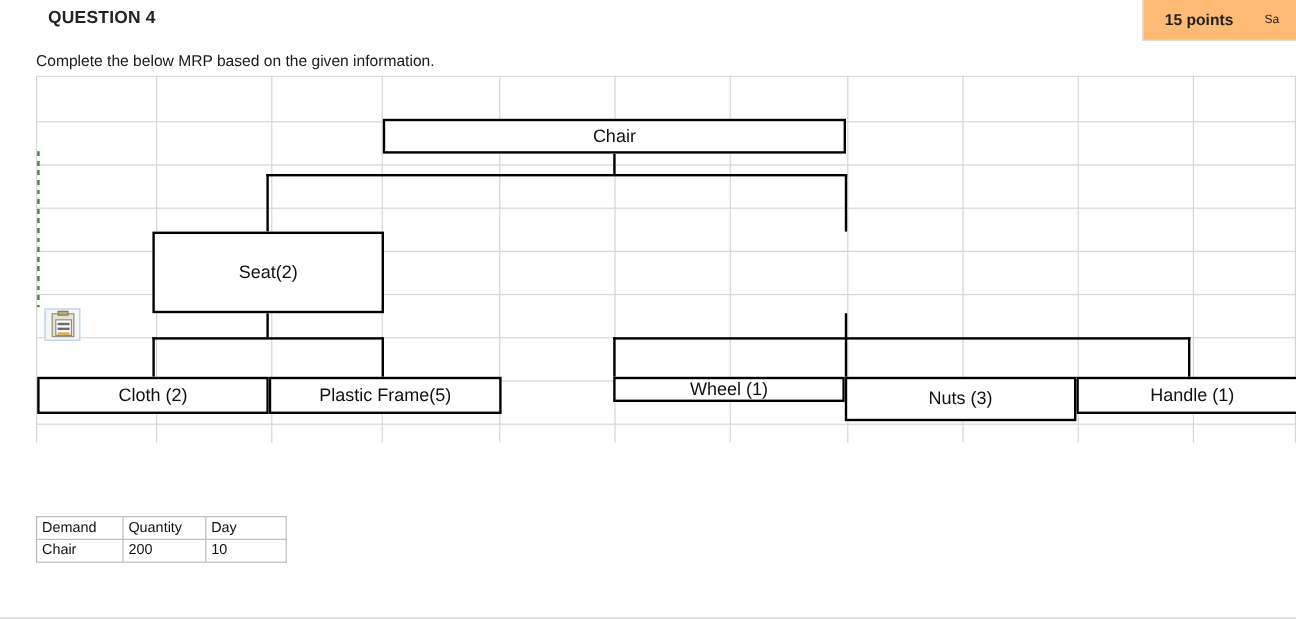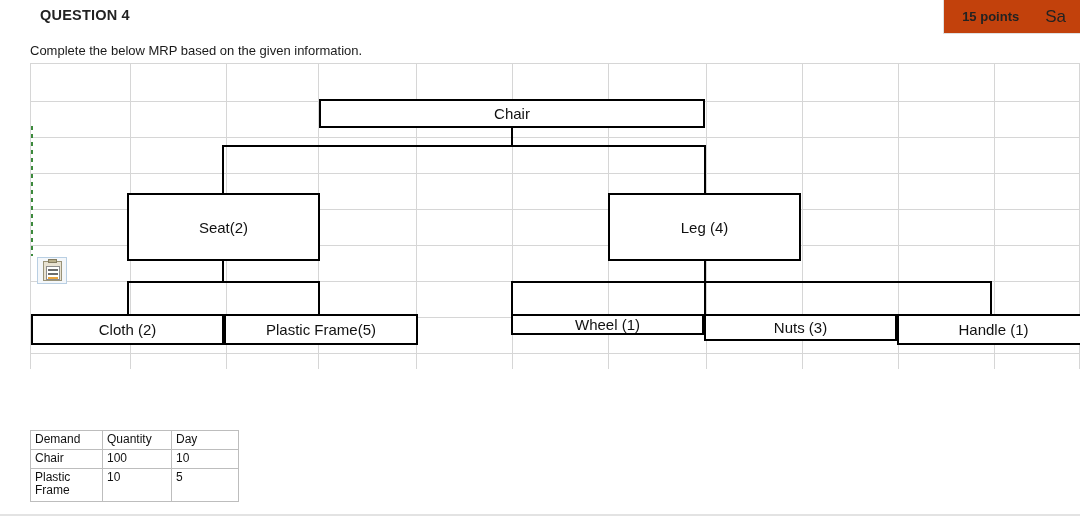--- a/index.html
+++ b/index.html
@@ -30,34 +30,34 @@
     font-weight: bold;
     letter-spacing: .2px;
     color: #222;
   }
   #points-box {
     position: absolute;
     right: 0; top: 0;
     height: 34px;
     display: flex;
     align-items: center;
-    background: #c2410c;
+    background: #fdba74;
     border-left: 1px solid #e0e0e0;
     border-bottom: 1px solid #e0e0e0;
     padding: 0 14px 0 18px;
     box-sizing: border-box;
   }
   #points-label {
     font-size: 13px;
     font-weight: bold;
     color: #222;
     white-space: nowrap;
   }
   #save-label {
-    font-size: 17px;
+    font-size: 10px;
     color: #222;
     margin-left: 26px;
     white-space: nowrap;
   }
 
   #instruction {
     position: absolute;
     left: 30px; top: 43px;
     font-size: 13px;
     color: #1a1a1a;
@@ -266,46 +266,40 @@
   <div class="conn v" style="left:704px; top:261px; height:20px;"></div>
   <div class="conn h" style="left:511px; top:281px; width:481px;"></div>
   <div class="conn v" style="left:511px; top:281px; height:33px;"></div>
   <div class="conn v" style="left:704px; top:281px; height:33px;"></div>
   <div class="conn v" style="left:990px; top:281px; height:33px;"></div>
 
   <div class="node" style="left:319px; top:99px; width:386px; height:29px;">Chair</div>
 
   <div class="node" style="left:127px; top:193px; width:193px; height:68px;">Seat(2)</div>
 
-  <div class="node" style="left:608px; top:193px; width:193px; height:68px;">Leg (4)</div>
 
   <div class="node" style="left:31px; top:314px; width:193px; height:31px;">Cloth (2)</div>
 
   <div class="node" style="left:224px; top:314px; width:194px; height:31px;">Plastic Frame(5)</div>
 
   <div class="node" style="left:511px; top:314px; width:193px; height:21px;">Wheel (1)</div>
 
-  <div class="node" style="left:704px; top:314px; width:193px; height:27px;">Nuts (3)</div>
+  <div class="node" style="left:704px; top:314px; width:193px; height:37px;">Nuts (3)</div>
 
   <div class="node" style="left:897px; top:314px; width:193px; height:31px;">Handle (1)</div>
 </div>
 
 <table id="demand-table">
   <tbody>
       <tr>
     <th class="col-demand">Demand</th>
     <th class="col-qty">Quantity</th>
     <th class="col-day">Day</th>
   </tr>
   <tr>
     <td>Chair</td>
-    <td>100</td>
+    <td>200</td>
     <td>10</td>
-  </tr>
-  <tr class="row-tall">
-    <td>Plastic Frame</td>
-    <td>10</td>
-    <td>5</td>
   </tr>
 </tbody>
   </table>
 
 <div id="bottom-rule"></div>
 
 </body></html>

